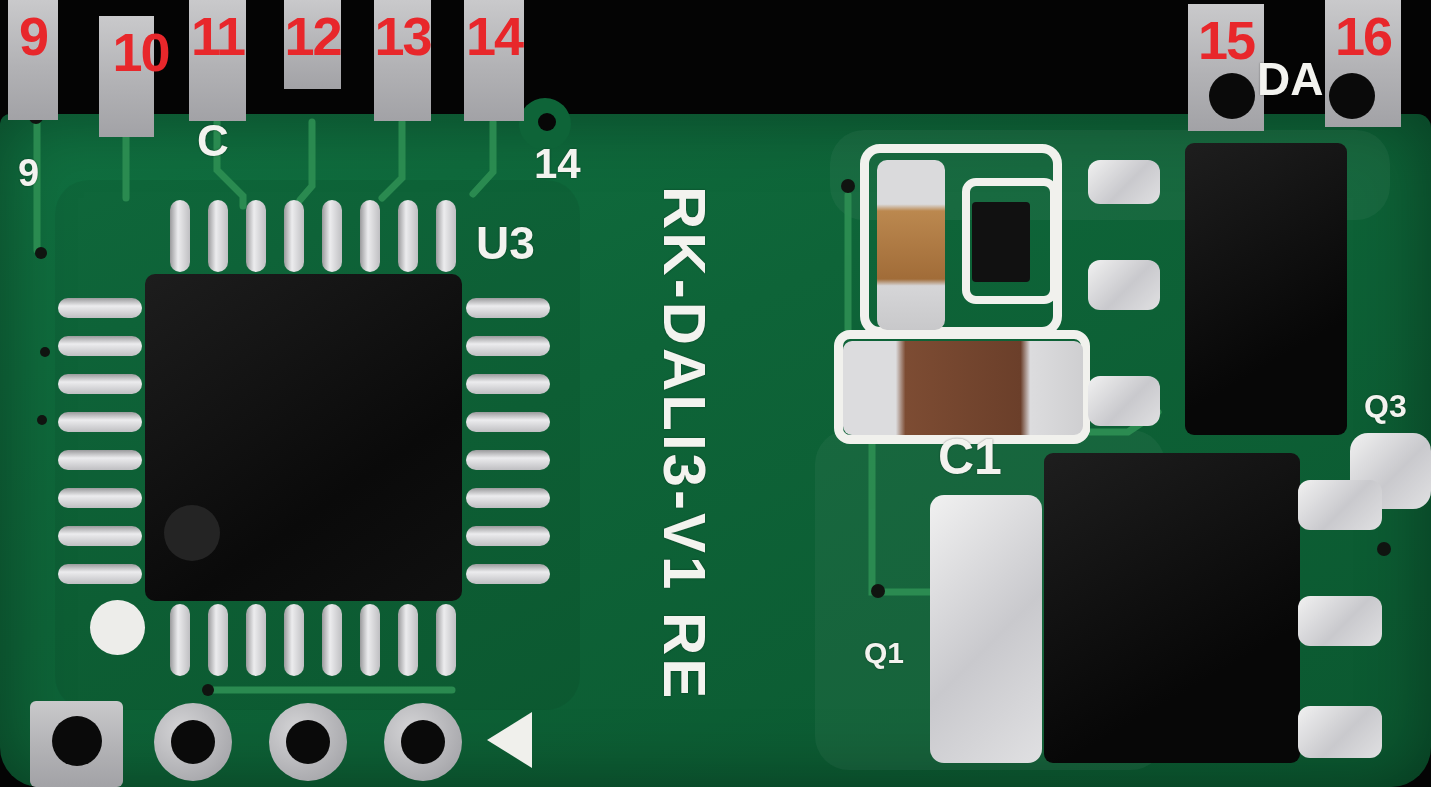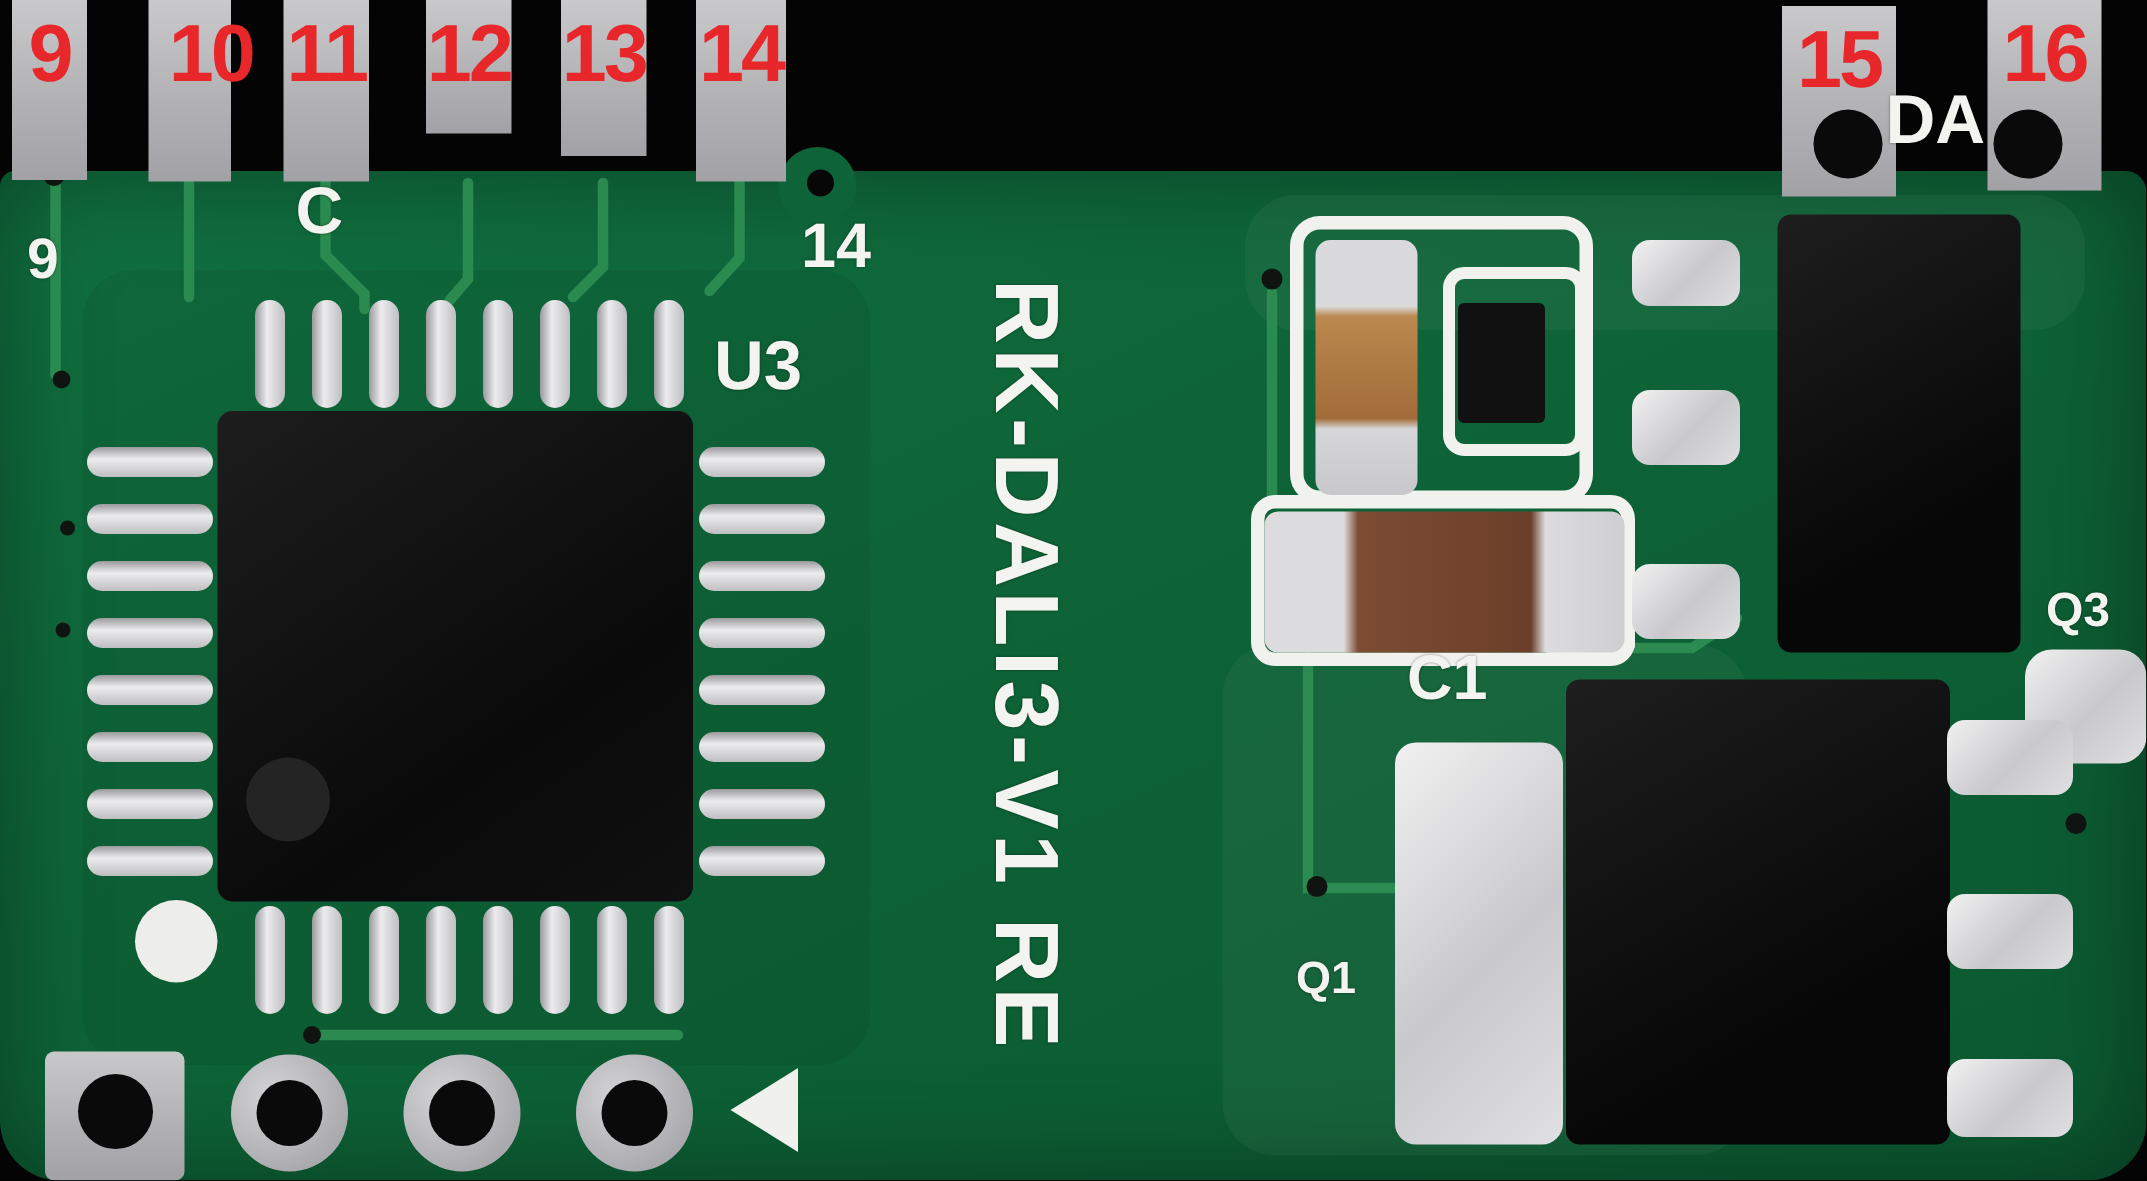--- a/index.html
+++ b/index.html
@@ -72,30 +72,30 @@
       <circle cx="208" cy="690" r="6"></circle>
       <circle cx="848" cy="186" r="7"></circle>
       <circle cx="878" cy="591" r="7"></circle>
       <circle cx="1384" cy="549" r="7"></circle>
     </g>
   </svg>
 
   <div class="abs pad" style="left:8px;top:0;width:50px;height:120px;">
       <span class="pad-num">9</span>
     </div>
-  <div class="abs pad" style="left:99px;top:0;width:55px;height:121px;padding-left:28px;">
+  <div class="abs pad" style="left:99px;top:16px;width:55px;height:121px;padding-left:28px;">
       <span class="pad-num">10</span>
     </div>
   <div class="abs pad" style="left:189px;top:0;width:57px;height:121px;">
       <span class="pad-num">11</span>
     </div>
   <div class="abs pad" style="left:284px;top:0;width:57px;height:89px;">
       <span class="pad-num">12</span>
     </div>
-  <div class="abs pad" style="left:374px;top:0;width:57px;height:104px;justify-content:center;">
+  <div class="abs pad" style="left:374px;top:0;width:57px;height:121px;justify-content:center;">
       <span class="pad-num">13</span>
     </div>
   <div class="abs pad" style="left:464px;top:0;width:60px;height:121px;">
       <span class="pad-num">14</span>
     </div>
 
   <div class="abs pad" style="left:1188px;top:4px;width:76px;height:127px;">
       <span class="pad-num">15</span>
     </div>
   <div class="abs pad" style="left:1325px;top:0;width:76px;height:127px;">
@@ -169,21 +169,21 @@
   <div class="abs arrow-left" style="left:487px;top:712px;"></div>
 
   <div class="abs outline" style="left:860px;top:144px;width:202px;height:192px;"></div>
   <div class="abs outline" style="left:962px;top:178px;width:96px;height:126px;border-width:8px;border-radius:14px;"></div>
   <div class="abs outline" style="left:834px;top:330px;width:256px;height:114px;border-radius:16px;"></div>
   <div class="abs" style="left:1028px;top:424px;width:62px;height:12px;background:#f1f1ed;border-radius:6px;"></div>
 
   <div class="abs cap-v" style="left:877px;top:160px;width:68px;height:170px;"></div>
   <div class="abs" style="left:972px;top:202px;width:58px;height:80px;background:#111;border-radius:4px;"></div>
   <div class="abs cap-h" style="left:843px;top:341px;width:240px;height:94px;"></div>
-  <div class="abs silk" style="left:938px;top:428px;font-size:42px;">C1</div>
+  <div class="abs silk" style="left:938px;top:428px;font-size:50px;">C1</div>
 
   <div class="abs solder" style="left:1088px;top:160px;width:72px;height:44px;"></div>
   <div class="abs solder" style="left:1088px;top:260px;width:72px;height:50px;"></div>
   <div class="abs solder" style="left:1088px;top:376px;width:72px;height:50px;"></div>
   <div class="abs chip-black" style="left:1185px;top:143px;width:162px;height:292px;"></div>
   <div class="abs solder" style="left:1350px;top:433px;width:81px;height:76px;border-radius:18px;"></div>
   <div class="abs silk" style="left:1364px;top:388px;font-size:32px;">Q3</div>
 
   <div class="abs solder" style="left:930px;top:495px;width:112px;height:268px;border-radius:14px;"></div>
   <div class="abs chip-black" style="left:1044px;top:453px;width:256px;height:310px;"></div>

